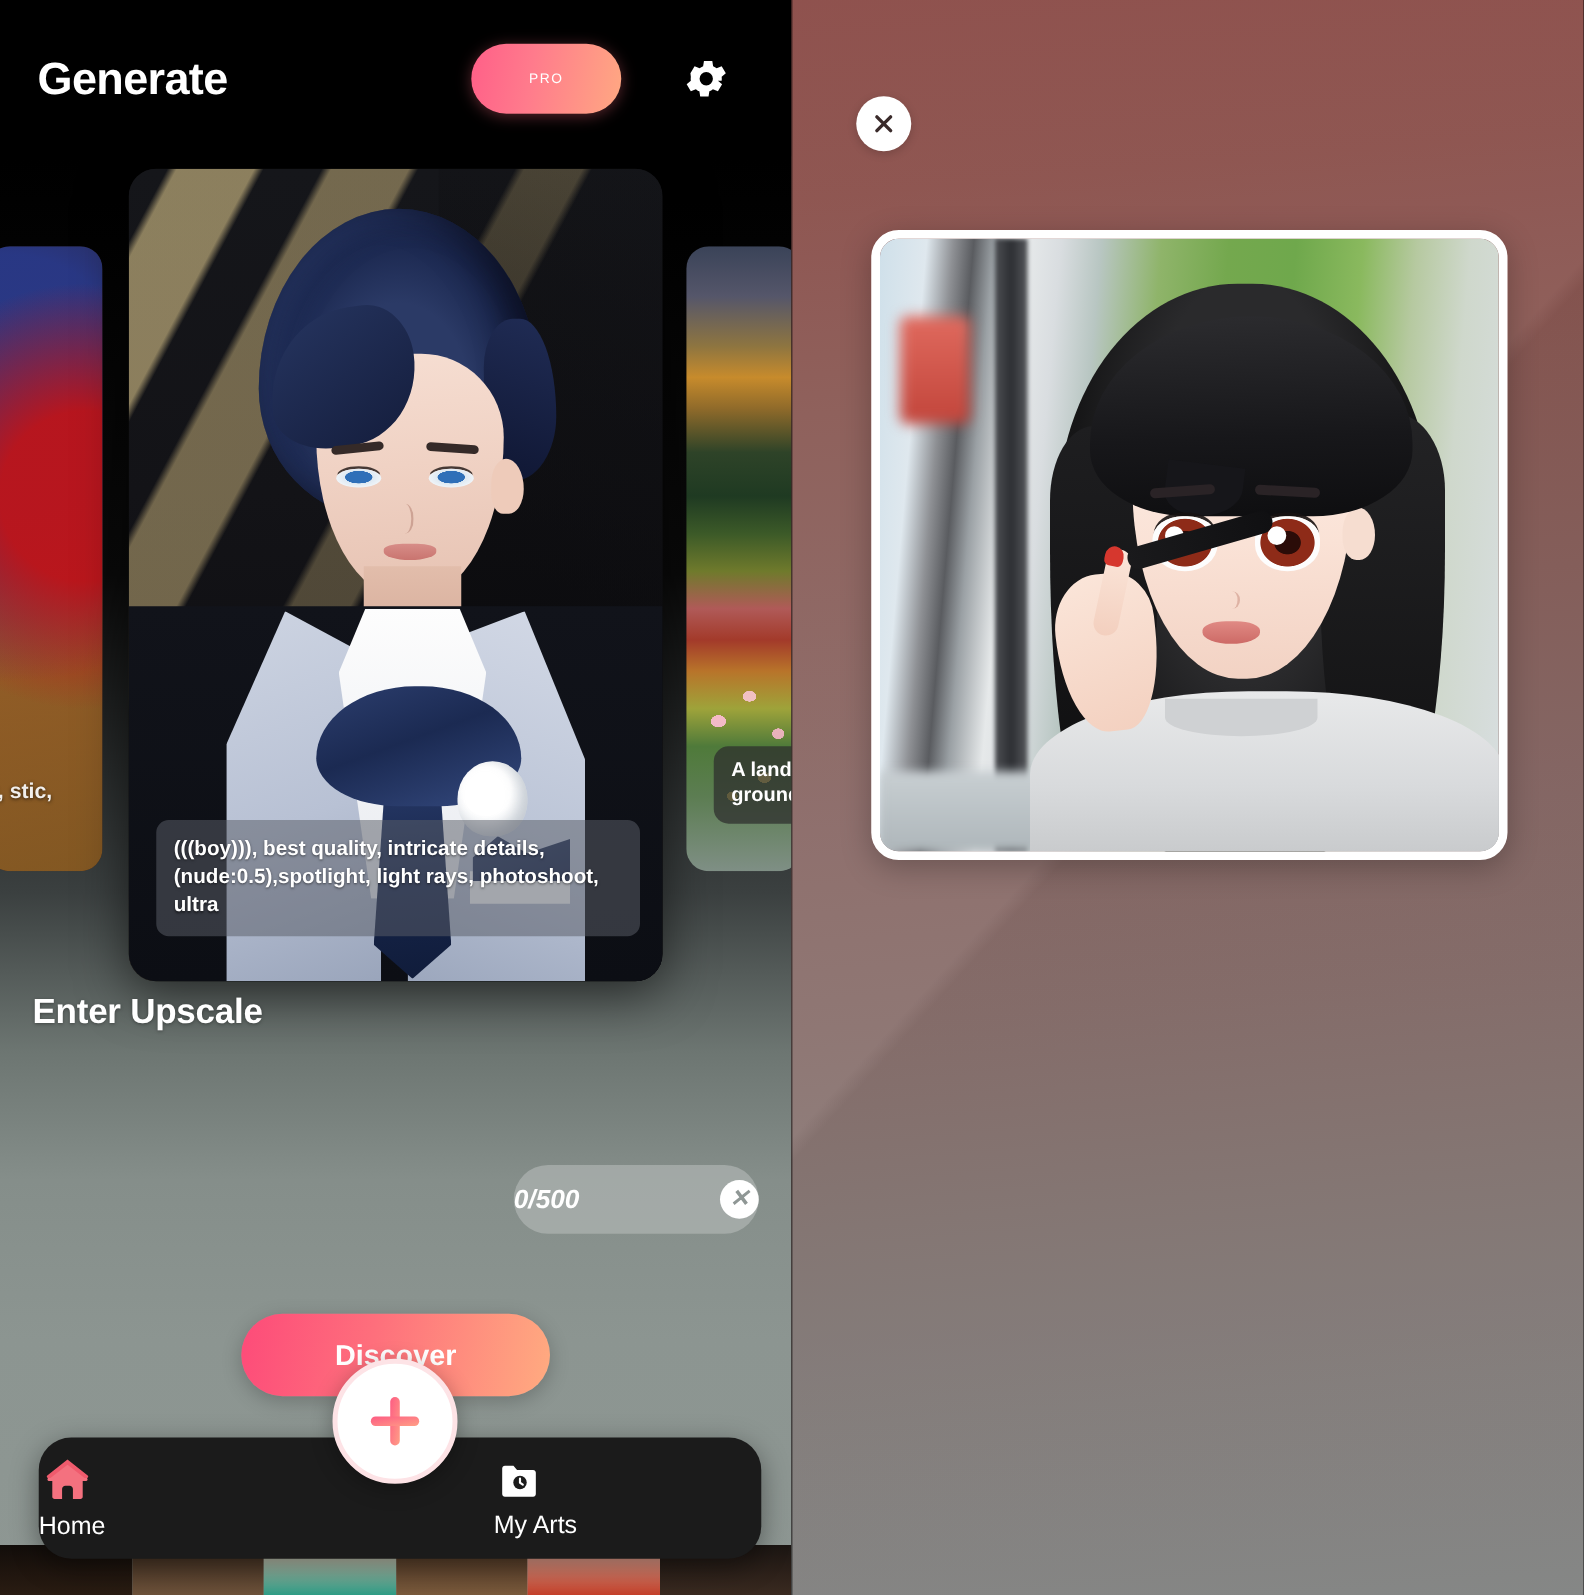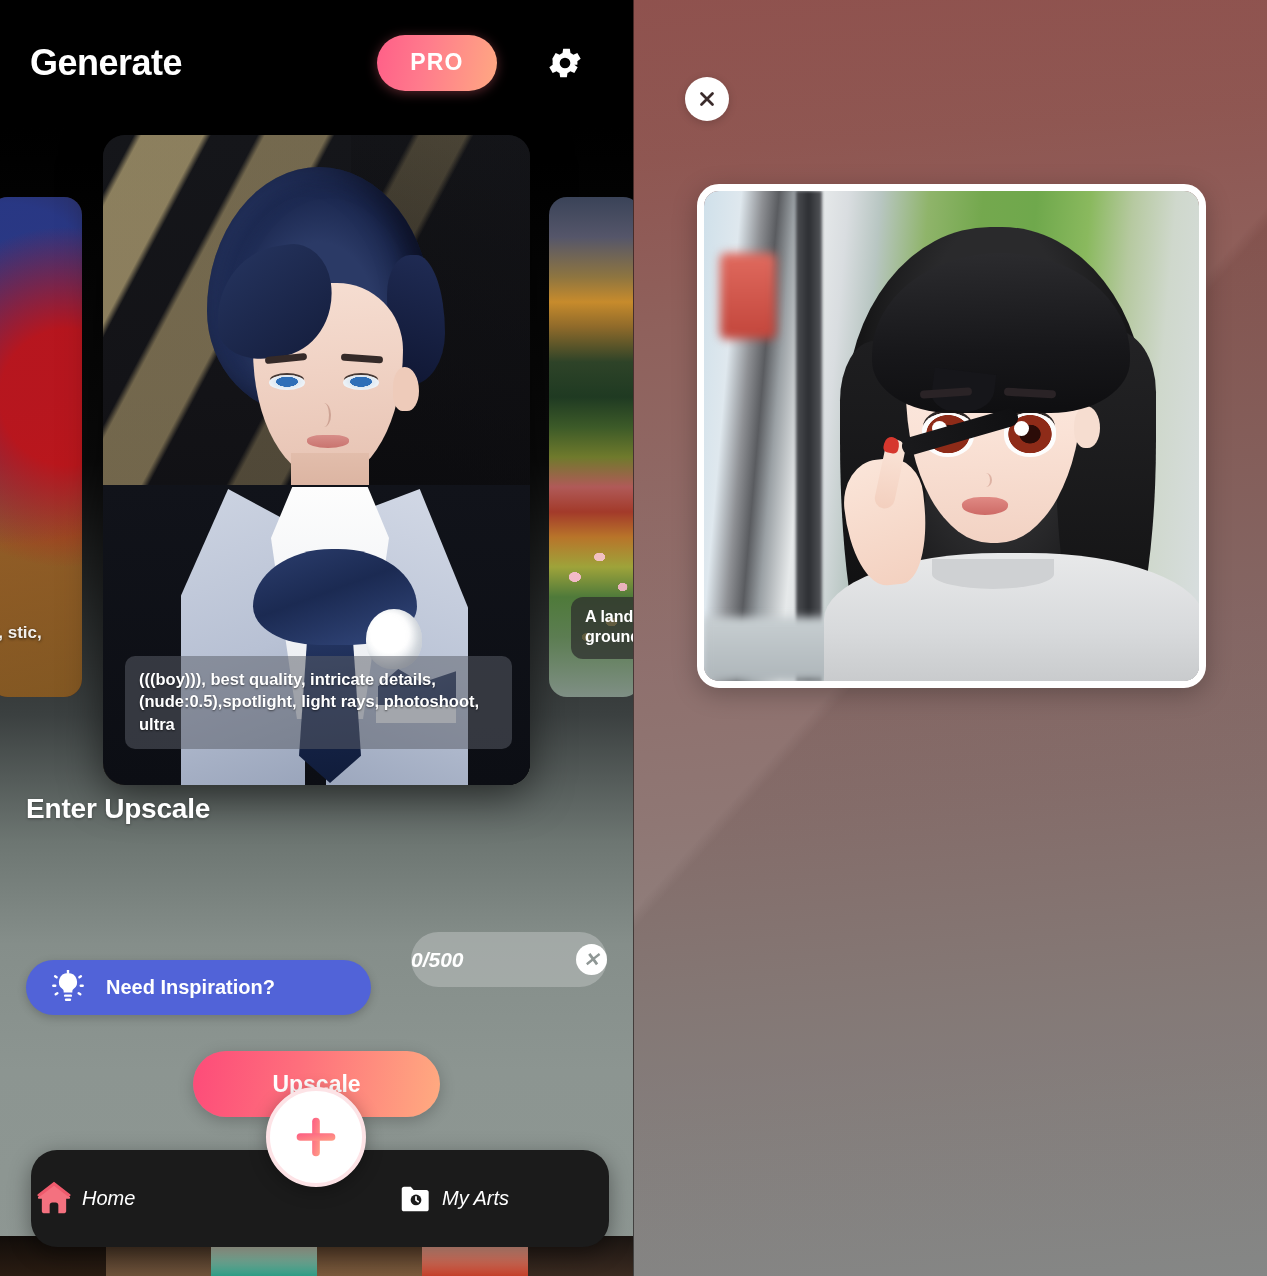--- a/index.html
+++ b/index.html
@@ -20,21 +20,21 @@
     background:#000; z-index:40;
     display:flex; align-items:center; padding:0 30px;
   }
   .discover-title {
     font-size:36px; font-weight:bold; color:#fff; letter-spacing:-0.5px;
   }
   .pro-badge {
     margin-left:auto; width:120px; height:56px; border-radius:28px;
     background:linear-gradient(100deg,#ff5f88 0%,#ff7b8c 40%,#ffa882 100%);
     display:flex; align-items:center; justify-content:center;
-    color:#fff; font-size:23px; font-weight:bold; letter-spacing:1.2px;
+    color:#fff; font-size:11px; font-weight:normal; letter-spacing:1.2px;
     box-shadow:0 2px 12px rgba(255,110,130,.35);
     text-align:right;
   }
   .gear-btn { margin-left:46px; margin-right:16px; width:44px; height:44px;
     display:flex; align-items:center; justify-content:center; }
 
   
   .carousel { position:absolute; top:125px; left:0; width:100%; height:660px; z-index:5; }
 
   .card-side {
@@ -222,21 +222,21 @@
   .bp3 { background:linear-gradient(180deg,#e6c0b0,#2f9d86); }
   .bp4 { background:linear-gradient(180deg,#4a3323,#7a5a3c); }
   .bp5 { background:linear-gradient(180deg,#e0b5a4,#c4402a); }
   .bp6 { background:linear-gradient(180deg,#1b1512,#3a2a20); }
 
   .bottom-nav {
     position:absolute; left:31px; bottom:29px; width:578px; height:97px; z-index:30;
     background:#1b1b1b; border-radius:26px; display:flex; align-items:center;
     box-shadow:0 6px 22px rgba(0,0,0,.4);
   }
-  .nav-item { flex:1; display:flex; flex-direction:row; align-items:center; gap:5px; cursor:pointer;font-style:italic; }
+  .nav-item { flex:1; display:flex; flex-direction:column; align-items:flex-start; gap:5px; cursor:pointer; }
   .nav-item .nav-label { color:#fff; font-size:20px; }
   .nav-spacer { width:150px; }
 
   .fab {
     position:absolute; left:266px; bottom:89px; width:100px; height:100px; z-index:35;
     border-radius:50%; background:#fff; border:4px solid #fde3e6;
     display:flex; align-items:center; justify-content:center;
     box-shadow:0 4px 18px rgba(0,0,0,.3); cursor:pointer;
   }
 
@@ -401,44 +401,27 @@
       <div class="bp bp2"></div>
       <div class="bp bp3"></div>
       <div class="bp bp4"></div>
       <div class="bp bp5"></div>
       <div class="bp bp6"></div>
     </div>
 
     <div class="enter-prompt-label">Enter Upscale</div>
 
 
-    <div class="inspiration-btn">
-      <svg width="36" height="36" viewBox="0 0 24 24">
-        <path fill="#ffffff" d="M12 2a6 6 0 0 0-3.5 10.9c.4.3.6.8.6 1.3v.8h5.8v-.8c0-.5.2-1 .6-1.3A6 6 0 0 0 12 2z"></path>
-        <rect fill="#ffffff" x="9.3" y="16.3" width="5.4" height="1.6" rx=".8"></rect>
-        <rect fill="#ffffff" x="9.9" y="19" width="4.2" height="1.6" rx=".8"></rect>
-        <g stroke="#ffffff" stroke-width="1.6" stroke-linecap="round">
-          <line x1="12" y1="0.4" x2="12" y2="1.6"></line>
-          <line x1="3.4" y1="4.1" x2="4.4" y2="4.8"></line>
-          <line x1="20.6" y1="4.1" x2="19.6" y2="4.8"></line>
-          <line x1="2.2" y1="10.5" x2="3.5" y2="10.5"></line>
-          <line x1="21.8" y1="10.5" x2="20.5" y2="10.5"></line>
-          <line x1="3.8" y1="16.2" x2="4.9" y2="15.5"></line>
-          <line x1="20.2" y1="16.2" x2="19.1" y2="15.5"></line>
-        </g>
-      </svg>
-      <span class="label">Need Inspiration?</span>
-    </div>
 
     <div class="counter-pill">
       <span class="count">0/500</span>
       <span class="clear-x">✕</span>
     </div>
 
-    <button class="generate-btn">Upscale</button>
+    <button class="generate-btn">Discover</button>
 
     <div class="bottom-nav">
       <div class="nav-item">
         <svg width="46" height="40" viewBox="0 0 24 24">
           <path fill="#f4717f" d="M12 3.2 2.6 10.6c-.5.4-.2 1.3.5 1.3h1.6v7.5c0 .6.5 1.1 1.1 1.1h3.6v-4.8c0-.9.7-1.6 1.6-1.6h2c.9 0 1.6.7 1.6 1.6v4.8h3.6c.6 0 1.1-.5 1.1-1.1v-7.5h1.6c.7 0 1-.9.5-1.3L12 3.2z"></path>
           <path fill="#ef5b6d" d="M12 1.6 2.3 9.2c-.5.4-.2 1.2.4 1.2h1.1L12 4.1l8.2 6.3h1.1c.6 0 .9-.8.4-1.2L12 1.6z"></path>
         </svg>
         <span class="nav-label">Home</span>
       </div>
       <div class="nav-spacer"></div>

